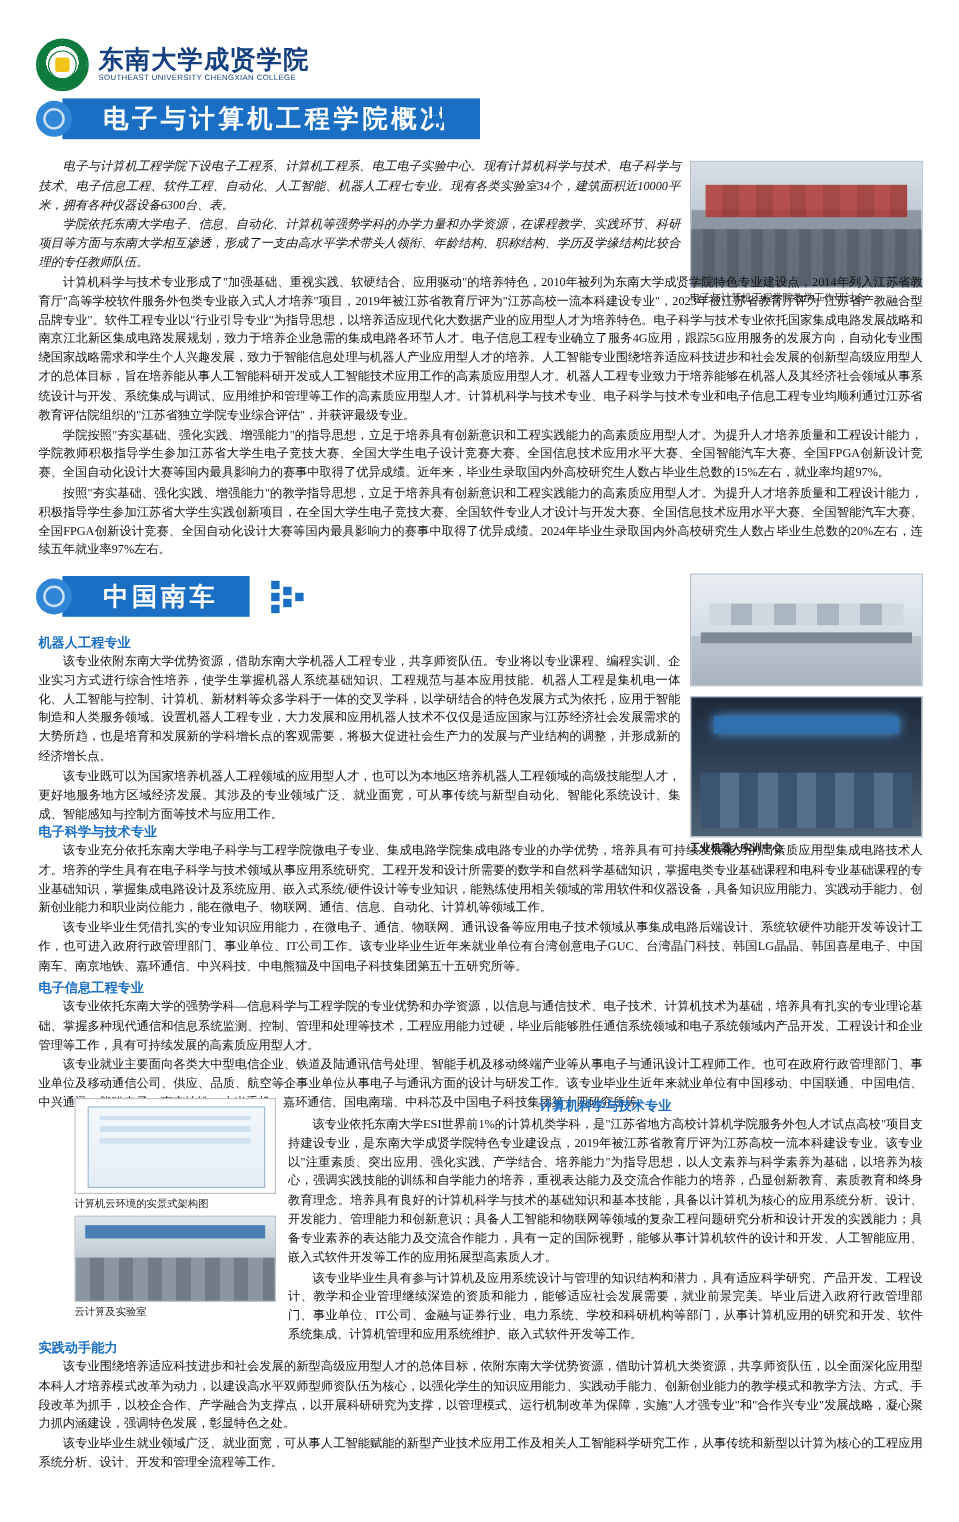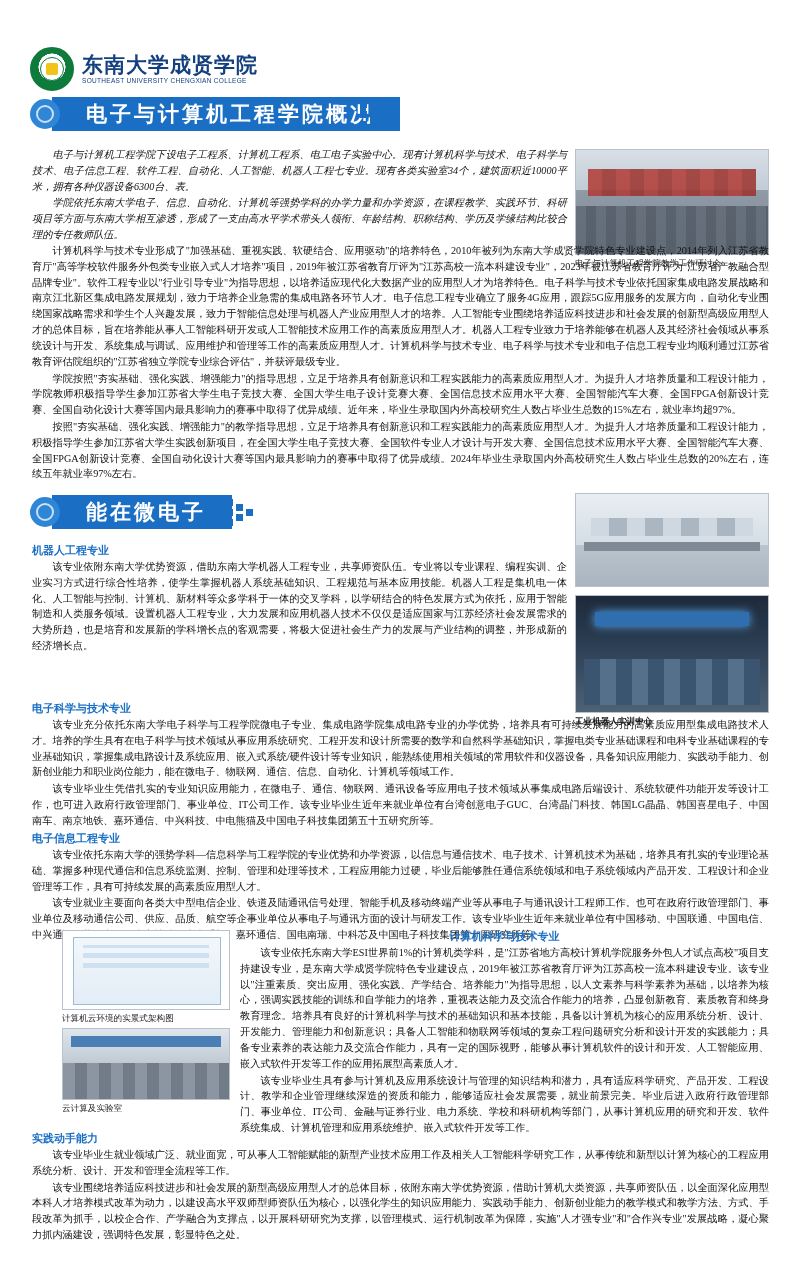--- a/index.html
+++ b/index.html
@@ -14,21 +14,20 @@
     color: #1a1a1a;
     position: relative;
     overflow: hidden;
   }
   .page {
     width: 799px;
     height: 1072px;
     position: relative;
     box-sizing: border-box;
     padding: 4px;
-    margin-top: 15px;
   }
 
   
   .logo-row {
     position: absolute;
     left: 30px;
     top: 32px;
     display: flex;
     align-items: center;
     gap: 8px;
@@ -291,21 +290,21 @@
 
   <div class="body-text" style="position:absolute; left:32px; top:228px; width:737px;">
     <p>计算机科学与技术专业形成了"加强基础、重视实践、软硬结合、应用驱动"的培养特色，2010年被列为东南大学成贤学院特色专业建设点，2014年列入江苏省教育厅"高等学校软件服务外包类专业嵌入式人才培养"项目，2019年被江苏省教育厅评为"江苏高校一流本科建设专业"，2023年被江苏省教育厅评为"江苏省产教融合型品牌专业"。软件工程专业以"行业引导专业"为指导思想，以培养适应现代化大数据产业的应用型人才为培养特色。电子科学与技术专业依托国家集成电路发展战略和南京江北新区集成电路发展规划，致力于培养企业急需的集成电路各环节人才。电子信息工程专业确立了服务4G应用，跟踪5G应用服务的发展方向，自动化专业围绕国家战略需求和学生个人兴趣发展，致力于智能信息处理与机器人产业应用型人才的培养。人工智能专业围绕培养适应科技进步和社会发展的创新型高级应用型人才的总体目标，旨在培养能从事人工智能科研开发或人工智能技术应用工作的高素质应用型人才。机器人工程专业致力于培养能够在机器人及其经济社会领域从事系统设计与开发、系统集成与调试、应用维护和管理等工作的高素质应用型人才。计算机科学与技术专业、电子科学与技术专业和电子信息工程专业均顺利通过江苏省教育评估院组织的"江苏省独立学院专业综合评估"，并获评最级专业。</p>
     <p>学院按照"夯实基础、强化实践、增强能力"的指导思想，立足于培养具有创新意识和工程实践能力的高素质应用型人才。为提升人才培养质量和工程设计能力，学院教师积极指导学生参加江苏省大学生电子竞技大赛、全国大学生电子设计竞赛大赛、全国信息技术应用水平大赛、全国智能汽车大赛、全国FPGA创新设计竞赛、全国自动化设计大赛等国内最具影响力的赛事中取得了优异成绩。近年来，毕业生录取国内外高校研究生人数占毕业生总数的15%左右，就业率均超97%。</p>
     <p>按照"夯实基础、强化实践、增强能力"的教学指导思想，立足于培养具有创新意识和工程实践能力的高素质应用型人才。为提升人才培养质量和工程设计能力，积极指导学生参加江苏省大学生实践创新项目，在全国大学生电子竞技大赛、全国软件专业人才设计与开发大赛、全国信息技术应用水平大赛、全国智能汽车大赛、全国FPGA创新设计竞赛、全国自动化设计大赛等国内最具影响力的赛事中取得了优异成绩。2024年毕业生录取国内外高校研究生人数占毕业生总数的20%左右，连续五年就业率97%左右。</p>
   </div>
 
   <div class="section-bar" style="top:480px;">
     <div class="circle"></div>
     <div class="bluebar">
-      <span>能在微电子</span>
+      <span>中国南车</span>
     </div>
     <div class="deco-squares" style="left:196px;">
       <div class="deco-col">
           <i></i>
           <i></i>
           <i></i>
         </div>
       <div class="deco-col" style="padding-top:5px;">
           <i></i>
           <i></i>
@@ -321,20 +320,21 @@
   </div>
   <div style="position:absolute; left:575px; top:580px; width:194px;font-weight:bold;">
     <div class="photo ph-lab2" style="width:194px;height:118px;"></div>
     <div class="cap">工业机器人实训中心</div>
   </div>
 
   <div style="position:absolute; left:32px; top:524px; width:535px;">
     <div class="sub-head">机器人工程专业</div>
     <div class="body-text">
       <p>该专业依附东南大学优势资源，借助东南大学机器人工程专业，共享师资队伍。专业将以专业课程、编程实训、企业实习方式进行综合性培养，使学生掌握机器人系统基础知识、工程规范与基本应用技能。机器人工程是集机电一体化、人工智能与控制、计算机、新材料等众多学科于一体的交叉学科，以学研结合的特色发展方式为依托，应用于智能制造和人类服务领域。设置机器人工程专业，大力发展和应用机器人技术不仅仅是适应国家与江苏经济社会发展需求的大势所趋，也是培育和发展新的学科增长点的客观需要，将极大促进社会生产力的发展与产业结构的调整，并形成新的经济增长点。</p>
+      <p>该专业既可以为国家培养机器人工程领域的应用型人才，也可以为本地区培养机器人工程领域的高级技能型人才，更好地服务地方区域经济发展。其涉及的专业领域广泛、就业面宽，可从事传统与新型自动化、智能化系统设计、集成、智能感知与控制方面等技术与应用工作。</p>
     </div>
   </div>
 
   <div style="position:absolute; left:32px; top:682px; width:737px;">
     <div class="sub-head">电子科学与技术专业</div>
     <div class="body-text">
       <p>该专业充分依托东南大学电子科学与工程学院微电子专业、集成电路学院集成电路专业的办学优势，培养具有可持续发展能力的高素质应用型集成电路技术人才。培养的学生具有在电子科学与技术领域从事应用系统研究、工程开发和设计所需要的数学和自然科学基础知识，掌握电类专业基础课程和电科专业基础课程的专业基础知识，掌握集成电路设计及系统应用、嵌入式系统/硬件设计等专业知识，能熟练使用相关领域的常用软件和仪器设备，具备知识应用能力、实践动手能力、创新创业能力和职业岗位能力，能在微电子、物联网、通信、信息、自动化、计算机等领域工作。</p>
       <p>该专业毕业生凭借扎实的专业知识应用能力，在微电子、通信、物联网、通讯设备等应用电子技术领域从事集成电路后端设计、系统软硬件功能开发等设计工作，也可进入政府行政管理部门、事业单位、IT公司工作。该专业毕业生近年来就业单位有台湾创意电子GUC、台湾晶门科技、韩国LG晶晶、韩国喜星电子、中国南车、南京地铁、嘉环通信、中兴科技、中电熊猫及中国电子科技集团第五十五研究所等。</p>
     </div>
   </div>
@@ -360,18 +360,18 @@
     <div class="sub-head center">计算机科学与技术专业</div>
     <div class="body-text">
       <p>该专业依托东南大学ESI世界前1%的计算机类学科，是"江苏省地方高校计算机学院服务外包人才试点高校"项目支持建设专业，是东南大学成贤学院特色专业建设点，2019年被江苏省教育厅评为江苏高校一流本科建设专业。该专业以"注重素质、突出应用、强化实践、产学结合、培养能力"为指导思想，以人文素养与科学素养为基础，以培养为核心，强调实践技能的训练和自学能力的培养，重视表达能力及交流合作能力的培养，凸显创新教育、素质教育和终身教育理念。培养具有良好的计算机科学与技术的基础知识和基本技能，具备以计算机为核心的应用系统分析、设计、开发能力、管理能力和创新意识；具备人工智能和物联网等领域的复杂工程问题研究分析和设计开发的实践能力；具备专业素养的表达能力及交流合作能力，具有一定的国际视野，能够从事计算机软件的设计和开发、人工智能应用、嵌入式软件开发等工作的应用拓展型高素质人才。</p>
       <p>该专业毕业生具有参与计算机及应用系统设计与管理的知识结构和潜力，具有适应科学研究、产品开发、工程设计、教学和企业管理继续深造的资质和能力，能够适应社会发展需要，就业前景完美。毕业后进入政府行政管理部门、事业单位、IT公司、金融与证券行业、电力系统、学校和科研机构等部门，从事计算机应用的研究和开发、软件系统集成、计算机管理和应用系统维护、嵌入式软件开发等工作。</p>
     </div>
   </div>
 
   <div style="position:absolute; left:32px; top:1112px; width:737px;">
     <div class="sub-head">实践动手能力</div>
     <div class="body-text">
+      <p>该专业围绕培养适应科技进步和社会发展的新型高级应用型人才的总体目标，依附东南大学优势资源，借助计算机大类资源，共享师资队伍，以全面深化应用型本科人才培养模式改革为动力，以建设高水平双师型师资队伍为核心，以强化学生的知识应用能力、实践动手能力、创新创业能力的教学模式和教学方法、方式、手段改革为抓手，以校企合作、产学融合为支撑点，以开展科研研究为支撑，以管理模式、运行机制改革为保障，实施"人才强专业"和"合作兴专业"发展战略，凝心聚力抓内涵建设，强调特色发展，彰显特色之处。</p>
       <p>该专业毕业生就业领域广泛、就业面宽，可从事人工智能赋能的新型产业技术应用工作及相关人工智能科学研究工作，从事传统和新型以计算为核心的工程应用系统分析、设计、开发和管理全流程等工作。</p>
-      <p>该专业围绕培养适应科技进步和社会发展的新型高级应用型人才的总体目标，依附东南大学优势资源，借助计算机大类资源，共享师资队伍，以全面深化应用型本科人才培养模式改革为动力，以建设高水平双师型师资队伍为核心，以强化学生的知识应用能力、实践动手能力、创新创业能力的教学模式和教学方法、方式、手段改革为抓手，以校企合作、产学融合为支撑点，以开展科研研究为支撑，以管理模式、运行机制改革为保障，实施"人才强专业"和"合作兴专业"发展战略，凝心聚力抓内涵建设，强调特色发展，彰显特色之处。</p>
     </div>
   </div>
 
 </div>
 
 </body></html>

